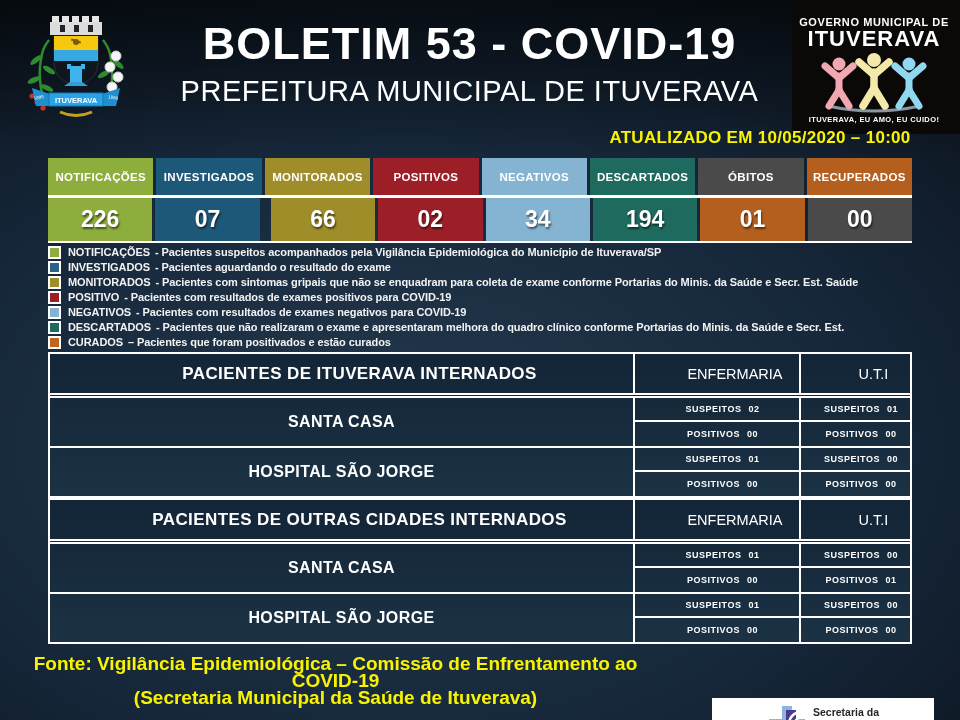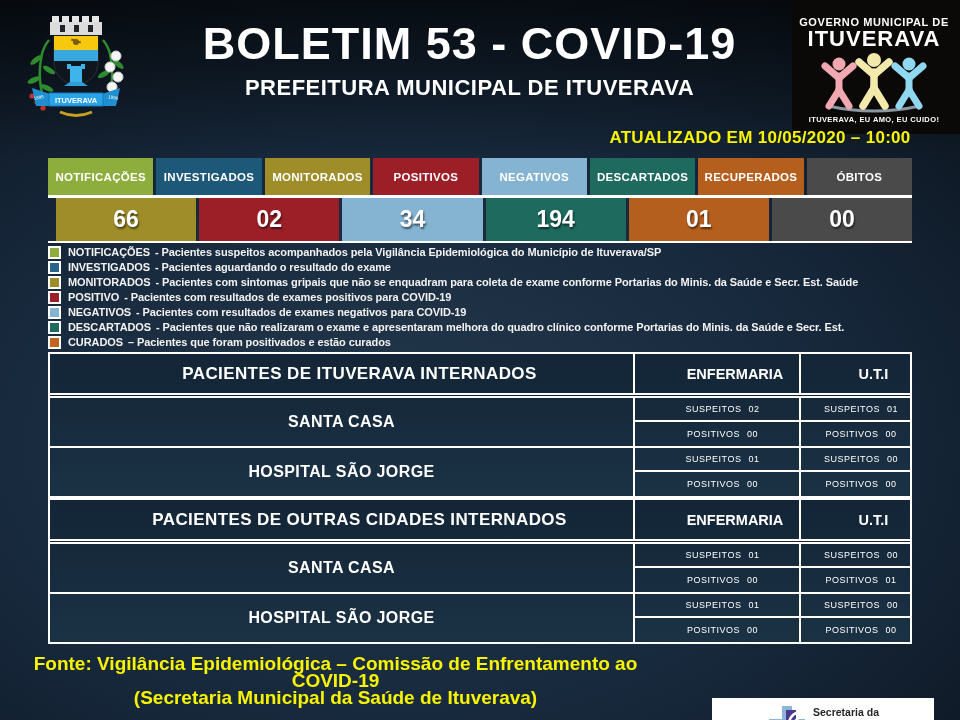--- a/index.html
+++ b/index.html
@@ -8,21 +8,21 @@
     font-family:"Liberation Sans",sans-serif;color:#fff;
     background:
       linear-gradient(180deg, rgba(0,0,0,.55) 0%, rgba(0,0,0,0) 22%),
       radial-gradient(ellipse 980px 640px at 42% 62%, #24394e 0%, #16273a 48%, #070b10 100%);
   }
   
   .gov-panel{position:absolute;right:0;top:0;width:168px;height:134px;background:#0b0908;}
   .crest{position:absolute;left:24px;top:10px;}
   .title-block{position:absolute;left:142px;top:18px;width:655px;text-align:center;}
   .title-main{font-size:45px;font-weight:800;letter-spacing:1px;line-height:52px;}
-  .title-sub{font-size:22px;font-weight:700;letter-spacing:.5px;margin-top:5px;}
+  .title-sub{font-size:29px;font-weight:400;letter-spacing:.5px;margin-top:5px;}
   .gov-logo{position:absolute;right:8px;top:16px;width:156px;text-align:center;}
   .gov-l1{font-size:11px;font-weight:700;letter-spacing:.6px;}
   .gov-l2{font-size:22px;font-weight:800;letter-spacing:1px;line-height:22px;}
   .gov-fig{display:block;margin:2px auto 0;}
   .gov-slogan{font-size:7.5px;font-weight:700;letter-spacing:.4px;margin-top:1px;}
   .updated{position:absolute;right:16px;top:128px;width:368px;text-align:center;
     color:#f8f400;font-size:17px;font-weight:800;letter-spacing:.3px;}
   
   .stats{position:absolute;left:48px;top:158px;width:864px;}
   .stats-row{display:flex;gap:3px;}
@@ -39,27 +39,27 @@
   .legend-sq{width:9px;height:9px;border:2px solid #fff;flex:none;margin-right:7px;margin-top:0;}
   .legend-term{font-weight:800;margin-right:5px;white-space:nowrap;}
   
   .htable{position:absolute;left:48px;width:864px;border:2px solid #fff;box-sizing:border-box;
     background:linear-gradient(180deg,#132536 0%,#1b3245 100%);}
   .htable.t1{top:352px;}
   .htable.t2{top:498px;}
   .hhead{display:grid;grid-template-columns:583px 166px 111px;height:39px;border-bottom:5px double #fff;}
   .hhead>div{display:flex;align-items:center;justify-content:center;padding-left:36px;}
   .hhead .ht{font-size:17px;font-weight:800;letter-spacing:.4px;}
-  .hhead .hc{font-size:14.5px;font-weight:700;border-left:2px solid #fff;}
+  .hhead .hc{font-size:14.5px;font-weight:400;border-left:2px solid #fff;}
   .hrow{display:grid;grid-template-columns:583px 166px 111px;grid-template-rows:24px 24px;}
   .hrow+.hrow{border-top:2px solid #fff;}
   .hname{grid-row:1/3;grid-column:1;display:flex;align-items:center;justify-content:center;
     font-size:16px;font-weight:800;letter-spacing:.4px;}
   .cell{display:flex;align-items:center;justify-content:center;
-    font-size:9px;font-weight:400;letter-spacing:.5px;border-left:2px solid #fff;padding-left:11px;}
+    font-size:9px;font-weight:700;letter-spacing:.5px;border-left:2px solid #fff;padding-left:11px;}
   .cell.r1{border-bottom:2px solid #fff;}
   .cell .cv{margin-left:7px;}
   .c-enf{grid-column:2;}
   .c-uti{grid-column:3;}
   
   .source{position:absolute;left:28px;top:655px;width:615px;text-align:center;
     color:#f8f400;font-size:19px;font-weight:800;line-height:17px;}
   .saude-box{position:absolute;left:712px;top:650px;width:222px;height:57px;background:#fff;
     display:flex;align-items:center;justify-content:center;margin-top:48px;}
   .saude-text{color:#262626;text-align:center;line-height:1;}
@@ -163,25 +163,27 @@
   <div class="updated">ATUALIZADO EM 10/05/2020 – 10:00</div>
 
   <div class="stats">
     <div class="stats-row">
       <div class="stat-h" style="background-color: rgb(141, 173, 60);">NOTIFICAÇÕES</div>
       <div class="stat-h" style="background-color: rgb(30, 88, 120);">INVESTIGADOS</div>
       <div class="stat-h" style="background-color: rgb(158, 141, 41);">MONITORADOS</div>
       <div class="stat-h" style="background-color: rgb(156, 31, 40);">POSITIVOS</div>
       <div class="stat-h" style="background-color: rgb(133, 180, 210);">NEGATIVOS</div>
       <div class="stat-h" style="background-color: rgb(30, 106, 94);">DESCARTADOS</div>
+      <div class="stat-h" style="background-color: rgb(74, 74, 74);">ÓBITOS</div>
       <div class="stat-h" style="background-color: rgb(181, 95, 30);">RECUPERADOS</div>
-      <div class="stat-h" style="background-color: rgb(74, 74, 74);">ÓBITOS</div>
     </div>
     <div class="stats-divider"></div>
     <div class="stats-row">
+      <div class="stat-v" style="background-color: rgb(141, 173, 60);">226</div>
+      <div class="stat-v" style="background-color: rgb(30, 88, 120);">07</div>
       <div class="stat-v" style="background-color: rgb(158, 141, 41); margin-left: 8px;">66</div>
       <div class="stat-v" style="background-color: rgb(156, 31, 40);">02</div>
       <div class="stat-v" style="background-color: rgb(133, 180, 210);">34</div>
       <div class="stat-v" style="background-color: rgb(30, 106, 94);">194</div>
       <div class="stat-v" style="background-color: rgb(181, 95, 30);">01</div>
       <div class="stat-v" style="background-color: rgb(74, 74, 74);">00</div>
     </div>
     <div class="stats-bottom"></div>
   </div>
 

